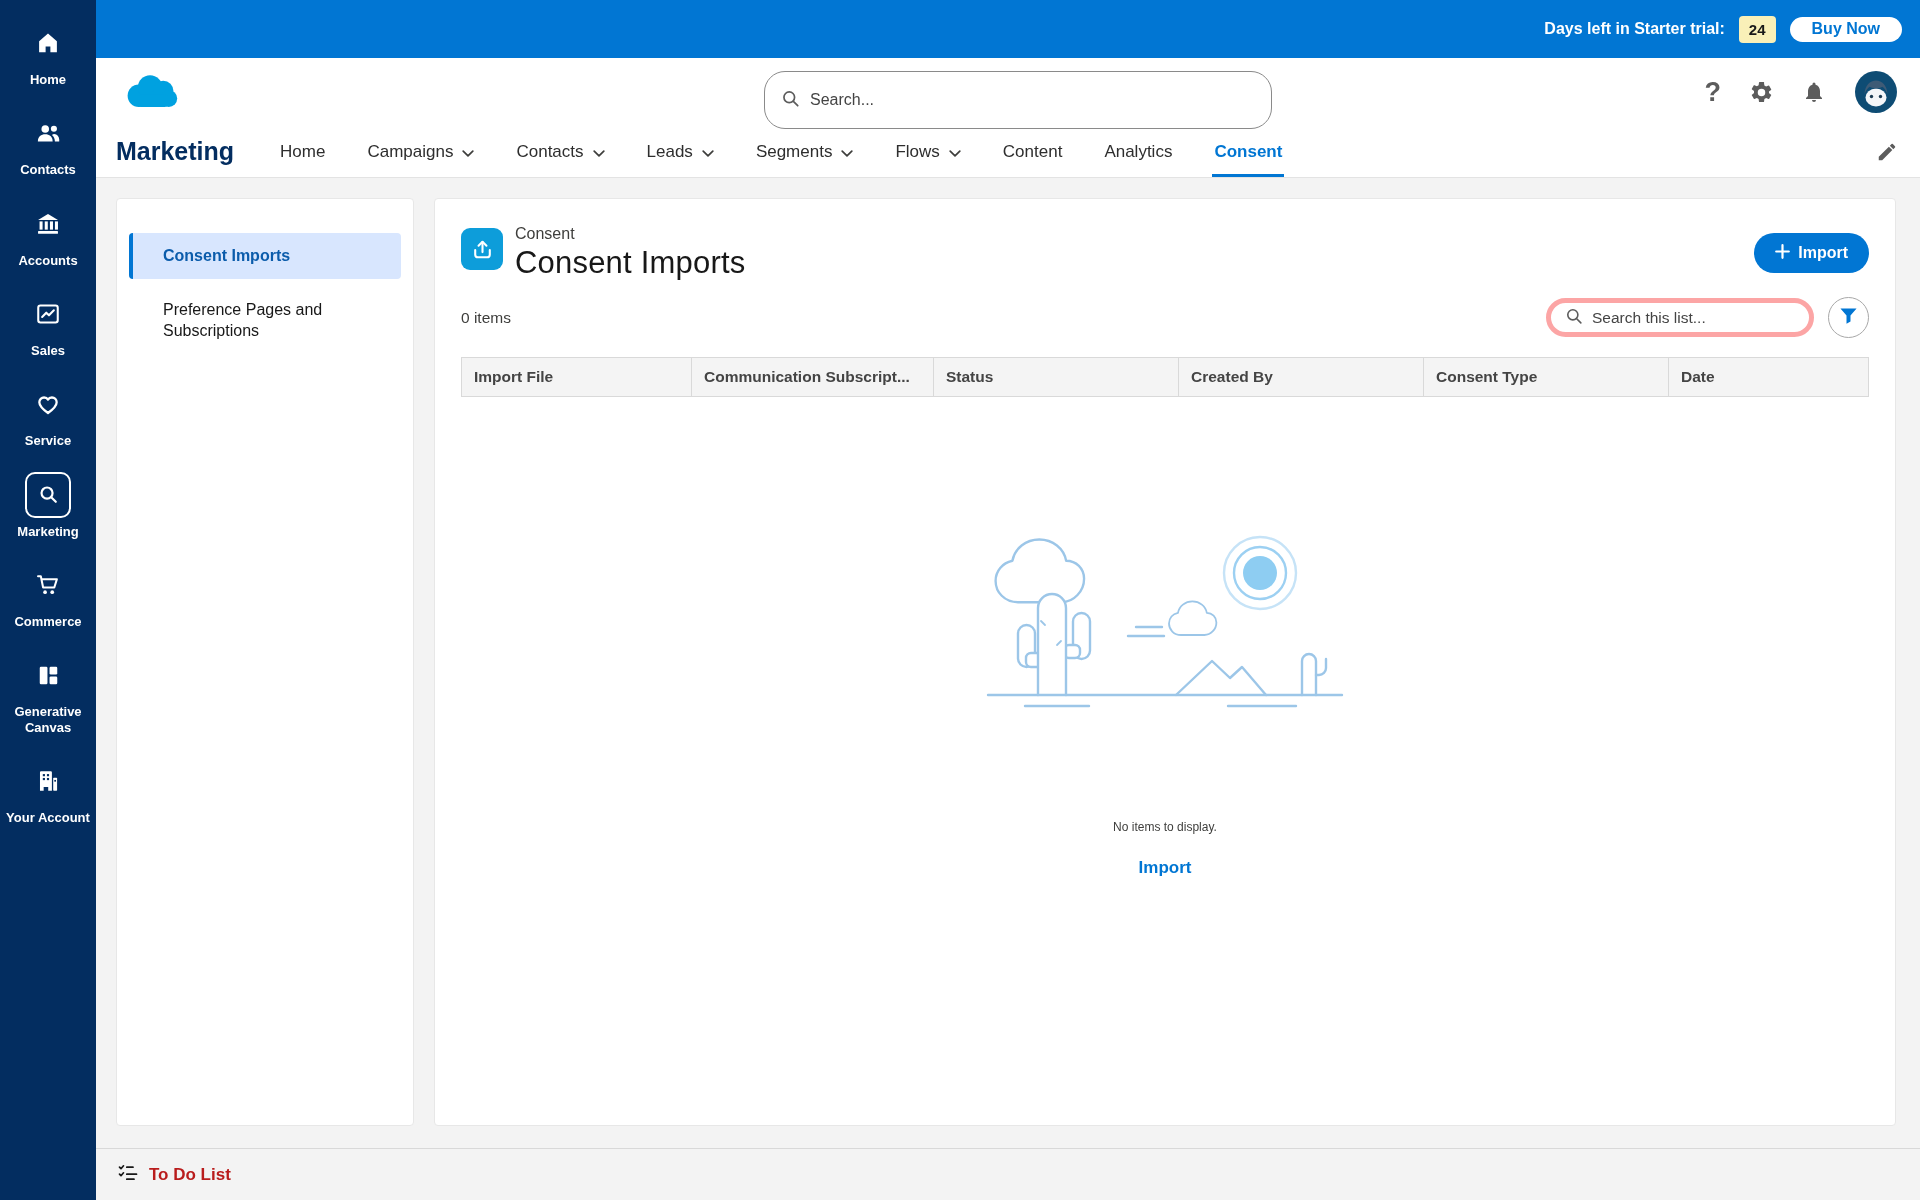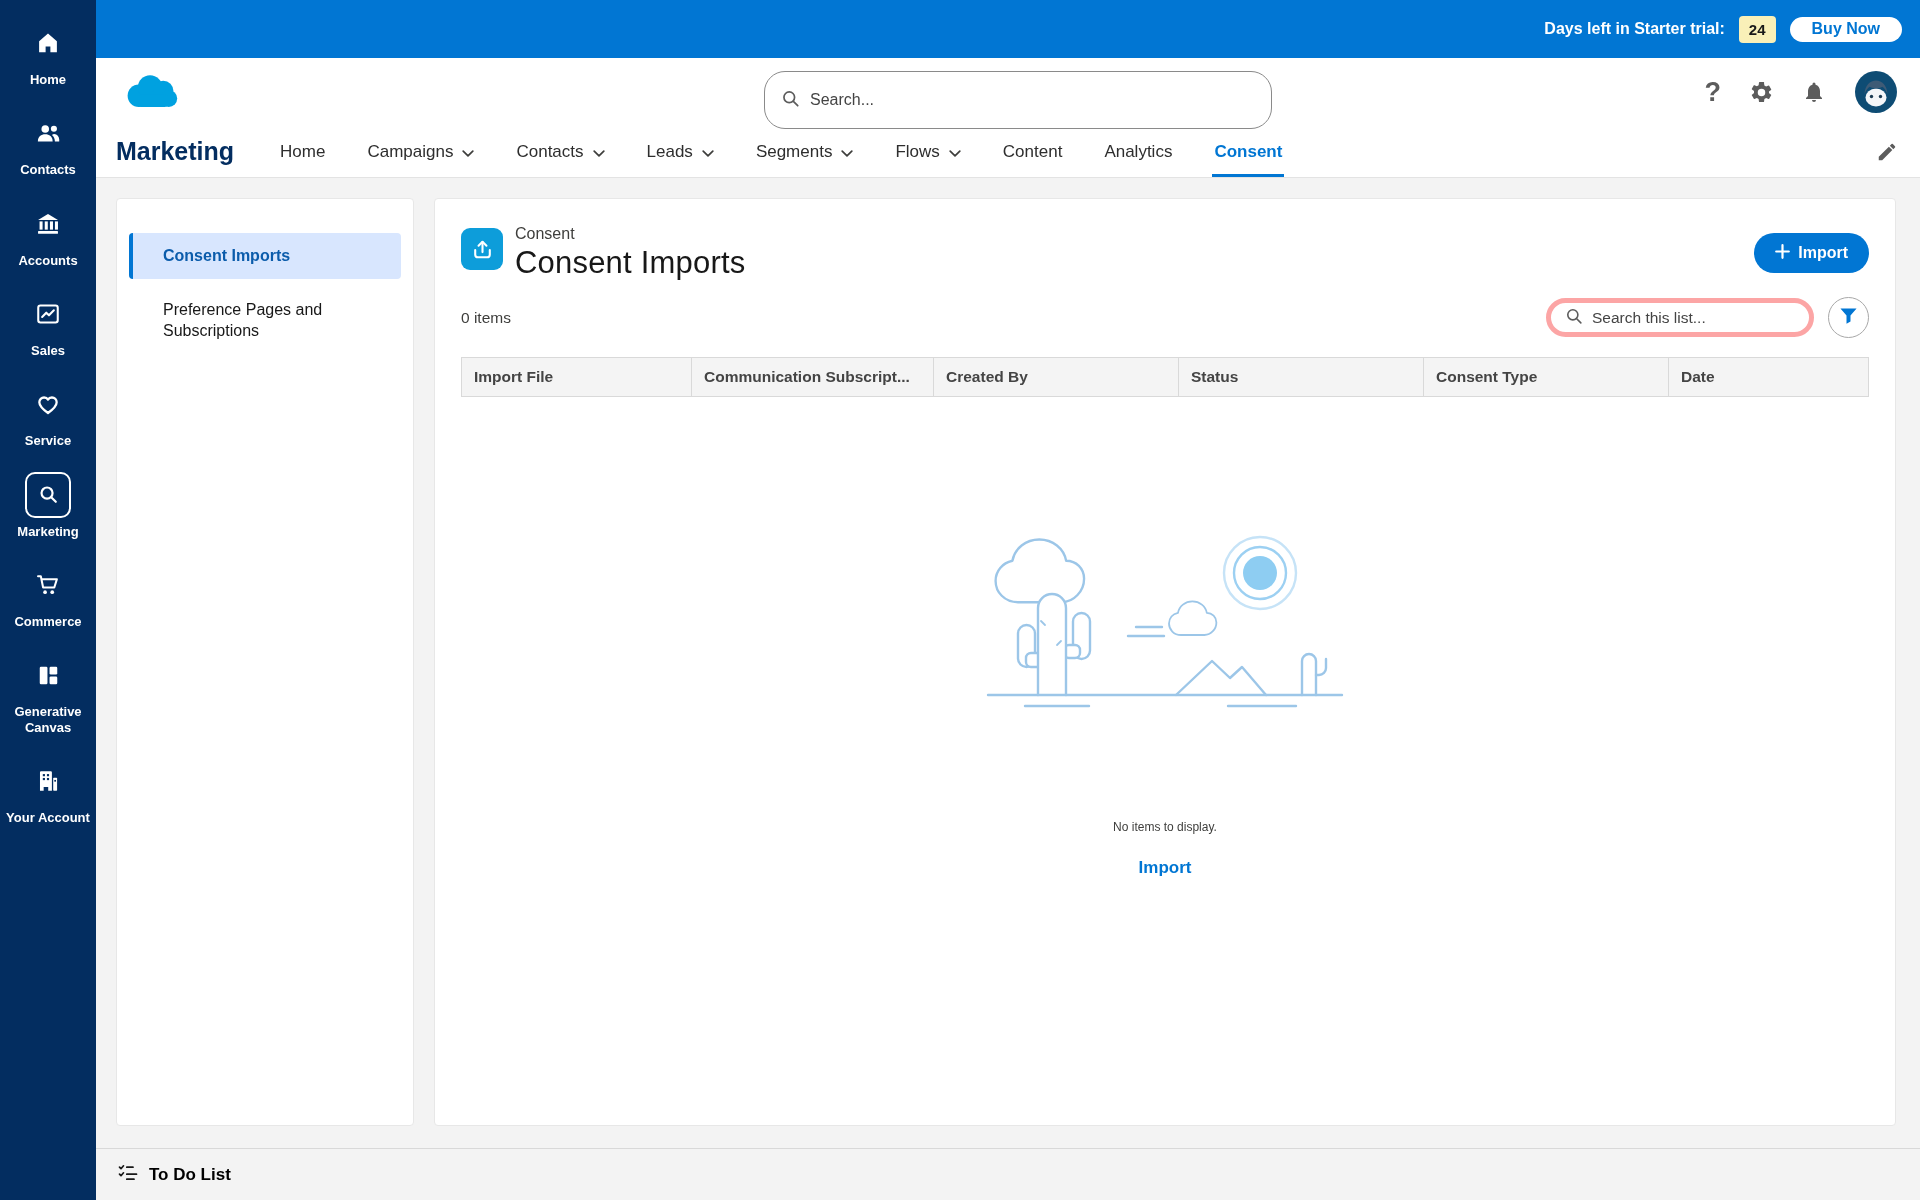--- a/index.html
+++ b/index.html
@@ -76,21 +76,21 @@
   .th.c4 { width: 245px; min-width: 245px; }
   .th.c5 { flex: 1; }
 
   .empty { flex: 1; display: flex; flex-direction: column; align-items: center; }
   .illustration { margin-top: 128px; }
   .empty-msg { margin-top: 100px; font-size: 12px; color: #3E3E3C; }
   .empty-action { margin-top: 24px; font-size: 17px; font-weight: 700; color: #0176D3; cursor: pointer; background: none; border: none; font-family: inherit; }
 
   
   .todo-bar { height: 52px; min-height: 52px; background: #F3F3F3; border-top: 1px solid #D8D8D8; display: flex; align-items: center; gap: 11px; padding-left: 22px; cursor: pointer; }
-  .todo-label { font-size: 17px; font-weight: 700; color: #000000; }
+  .todo-label { font-size: 17px; font-weight: 700; color: #b91c1c; }
 </style>
 </head>
 <body>
 
 <div class="app">
 
   <aside class="sidebar">
 
     <div class="side-item">
       <span class="icon-wrap">
@@ -356,22 +356,22 @@
               <svg width="19" height="18" viewBox="0 0 20 19">
                   <path d="M1.5 1.5h17l-6.4 7.6v6.1l-4.2 2.4V9.1z" fill="#0176D3"></path>
                 </svg>
             </span>
           </button>
         </div>
 
         <div class="table-head">
           <div class="th c0">Import File</div>
           <div class="th c1">Communication Subscript...</div>
+          <div class="th c3">Status</div>
           <div class="th c2">Created By</div>
-          <div class="th c3">Status</div>
           <div class="th c4">Consent Type</div>
           <div class="th c5">Date</div>
         </div>
 
         <div class="empty">
           <svg class="illustration" width="470" height="195" viewBox="0 0 470 195">
             <g fill="none" stroke="#9CC6E8" stroke-width="2.4" stroke-linecap="round" stroke-linejoin="round">
 
               <circle cx="330" cy="48" r="36" stroke="#C6E3F7"></circle>
               <circle cx="330" cy="48" r="26" stroke="#9CD0F2"></circle>

